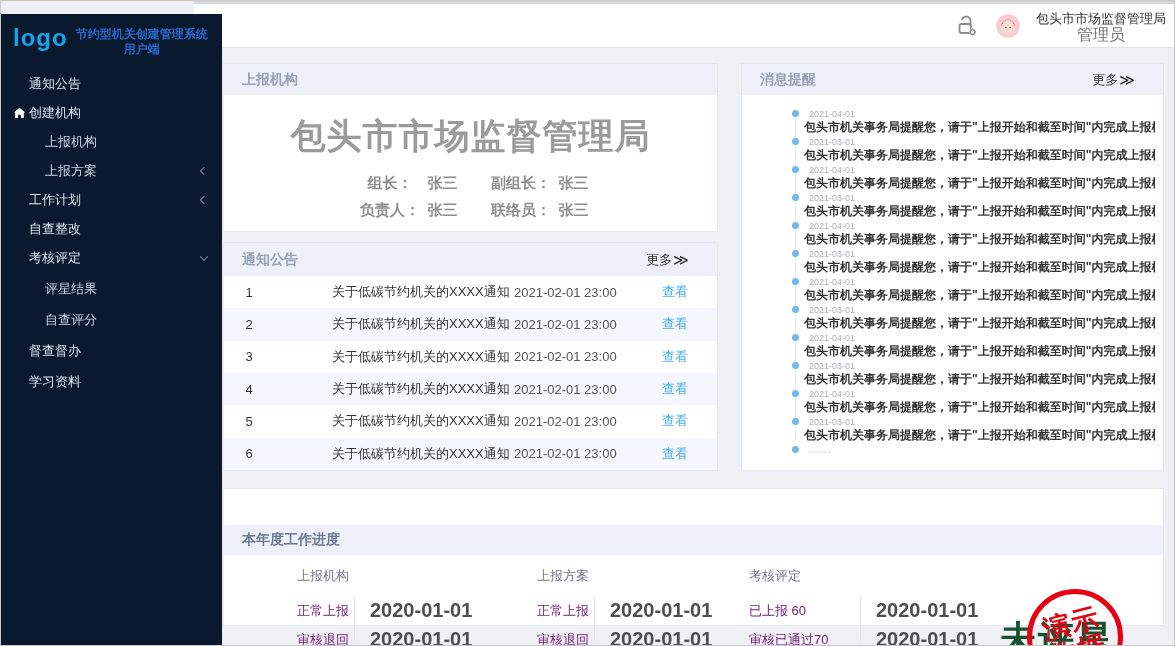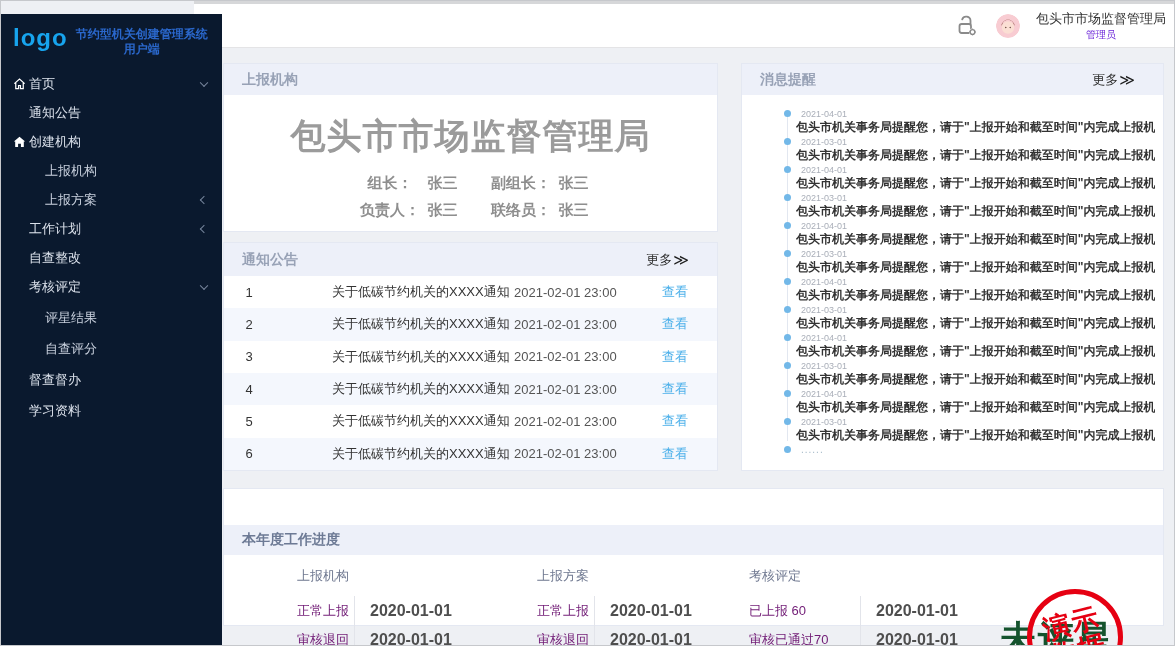--- a/index.html
+++ b/index.html
@@ -23,21 +23,21 @@
   .chev.left { transform:translateY(-50%) rotate(135deg); }
 
   
   .topbar { position:absolute; left:193px; top:0; width:982px; height:47px; background:#fff;
             border-top:3px solid #d6d7d9; border-bottom:1px solid #e4e4e6;
             display:flex; justify-content:flex-end; align-items:center; gap:16px; padding-right:10px; z-index:4; }
   .lock-btn { width:26px; height:26px; display:flex; cursor:pointer; }
   .avatar { width:24px; height:24px; border-radius:50%; overflow:hidden; display:flex; cursor:pointer; }
   .userbox { text-align:center; cursor:pointer; }
   .uname { font-size:13px; color:#333; line-height:17px; }
-  .urole { font-size:10px; color:#6d28d9; line-height:15px; }
+  .urole { font-size:16px; color:#737373; line-height:15px; }
 
   
   .panel { position:absolute; background:#fff; border:1px solid #e4e8f2; }
   .panel-header { height:31px; background:#edf0f9; display:flex; align-items:center; justify-content:space-between;
                   padding:0 28px 0 18px; }
   .panel-title { font-size:14px; font-weight:bold; color:#98a2b6; }
   .more-link { font-size:13px; color:#2b2b2b; display:flex; align-items:center; cursor:pointer; }
   .more-icon { font-size:15px; color:#1c1c1c; margin-left:1px; line-height:1; }
 
   
@@ -55,21 +55,21 @@
   .n-rows { display:flex; flex-direction:column; height:194px; }
   .n-row { flex:1; display:grid; grid-template-columns:50px 240px 135px 1fr; align-items:center; font-size:13px; color:#333; }
   .n-row:nth-child(even) { background:#f4f7fd; }
   .n-index { text-align:center; }
   .n-title { padding-left:58px; white-space:nowrap; }
   .n-time { color:#555; white-space:nowrap; }
   .n-action { color:#4cb0ea; text-align:center; padding-right:16px; cursor:pointer; }
 
   
   #messages { left:740px; top:62px; width:423px; height:408px; }
-  .msg-body { position:relative; padding:14px 8px 0 0; }
+  .msg-body { position:relative; padding:14px 8px 0 8px; }
   .timeline { position:relative; margin-left:42px; }
   .timeline::before { content:""; position:absolute; left:3px; top:6px; bottom:16px; width:1px; background:#e2e7f0; }
   .tl-item { position:relative; margin-bottom:3px; min-height:25px; }
   .tl-dot { position:absolute; left:0; top:1px; width:7px; height:7px; border-radius:50%; background:#72b8e8; }
   .tl-date { font-size:9px; color:#a9aeb8; line-height:10px; margin-left:17px; }
   .tl-text { font-size:12px; font-weight:600; color:#333; line-height:13px; margin:2px 0 0 12px;
              white-space:nowrap; overflow:hidden; }
   .tl-item.ellipsis { min-height:12px; }
   .tl-ellipsis { font-size:10px; color:#a5bac9; line-height:10px; margin-left:17px; letter-spacing:1px; }
 
@@ -77,21 +77,21 @@
   #progress { left:222px; top:487px; width:941px; height:138px; }
   #progress .panel-header { height:30px;margin-top:36px; }
   #progress .panel-title { color:#6d7a95; }
   .prog-body { position:relative; height:106px; }
   .pgroup { position:absolute; top:12px; }
   .pg1 { left:73px; } .pg2 { left:313px; } .pg3 { left:525px; }
   .pg-title { font-size:13px; color:#6f7890; margin-bottom:11px; }
   .pg-rows { display:grid; grid-template-columns:var(--lw,57px) auto; }
   .pg3 .pg-rows { --lw:111px; }
   .pg-label { font-size:13px; color:#701a75; line-height:29px; padding-right:12px; white-space:nowrap; }
-  .pg-value { font-size:16px; font-weight:bold; color:#4e4e4e; line-height:29px; padding-left:15px;
+  .pg-value { font-size:20px; font-weight:bold; color:#4e4e4e; line-height:29px; padding-left:15px;
               border-left:1px solid #e2e4ea; white-space:nowrap; }
   .watermark { position:absolute; left:776px; top:60px; font-size:36px; font-weight:bold; color:#14532d;
                letter-spacing:2px; z-index:1; white-space:nowrap; }
   .stamp { position:absolute; left:803px; top:34px; width:96px; height:96px; border:5px solid #e60012;
            border-radius:50%; display:flex; align-items:center; justify-content:center; z-index:2; }
   .stamp-text { transform:rotate(-14deg); font-size:27px; font-weight:bold; color:#e60012;
                 line-height:28px; text-align:center; letter-spacing:2px; }
 </style>
 </head>
 <body>
@@ -100,29 +100,20 @@
 
   <aside class="sidebar">
     <div class="brand">
       <span class="brand-logo">logo</span>
       <span class="brand-title">
         <span>节约型机关创建管理系统</span><br>
         <span>用户端</span>
       </span>
     </div>
     <nav class="menu">
-      <div class="menu-item lvl1">
-        <span class="mi-icon">
-          <svg viewBox="0 0 16 16" width="15" height="15">
-              <path d="M2.5 7.6 L8 2.8 L13.5 7.6 M4 6.6 V13 H7 V9.6 H9 V13 H12 V6.6" stroke="#ffffff" stroke-width="1.3" fill="none"></path>
-            </svg>
-        </span>
-        <span>首页</span>
-        <span class="chev down"></span>
-      </div>
       <div class="menu-item lvl1">
         <span>通知公告</span>
       </div>
       <div class="menu-item lvl1">
         <span class="mi-icon">
           <svg viewBox="0 0 16 16" width="15" height="15">
               <path d="M8 2.4 L14 7.4 H12.6 V13.4 H9.5 V9.8 H6.5 V13.4 H3.4 V7.4 H2 Z" fill="#ffffff"></path>
             </svg>
         </span>
         <span>创建机构</span>

